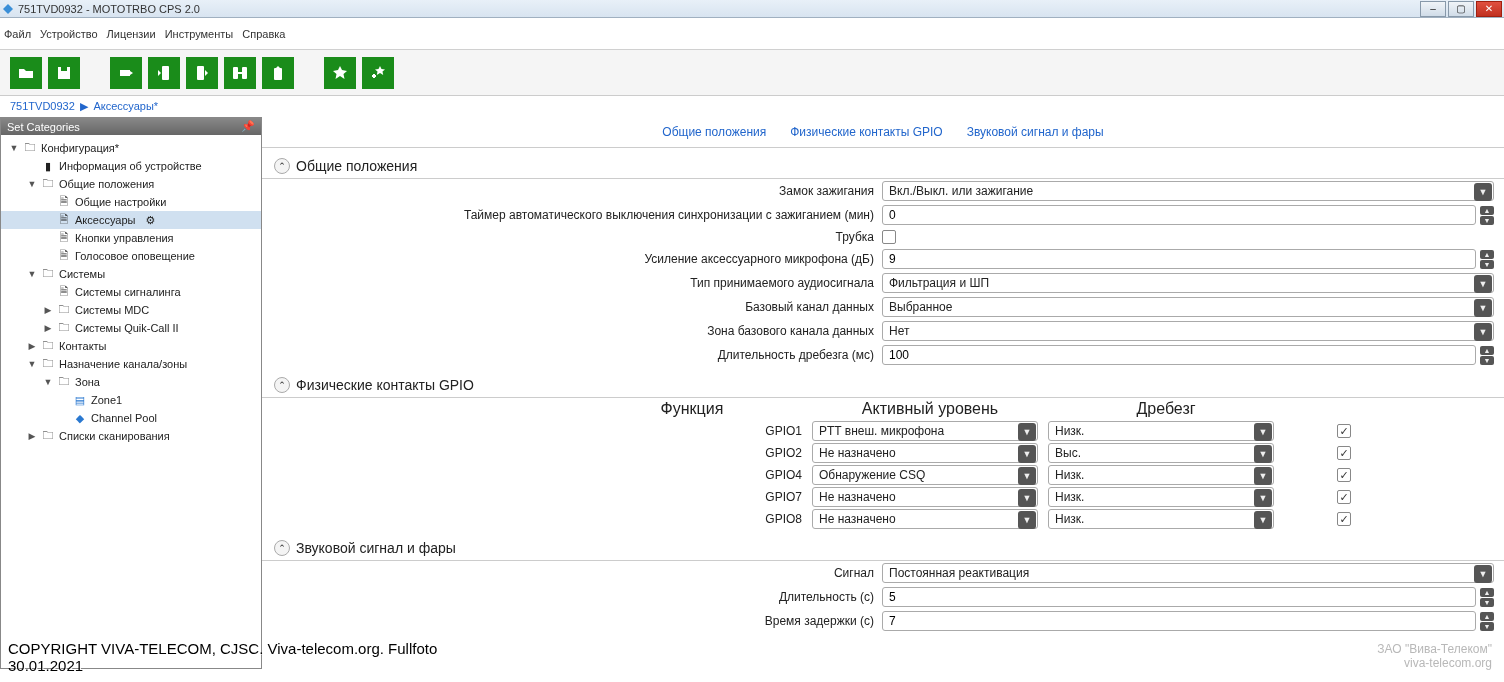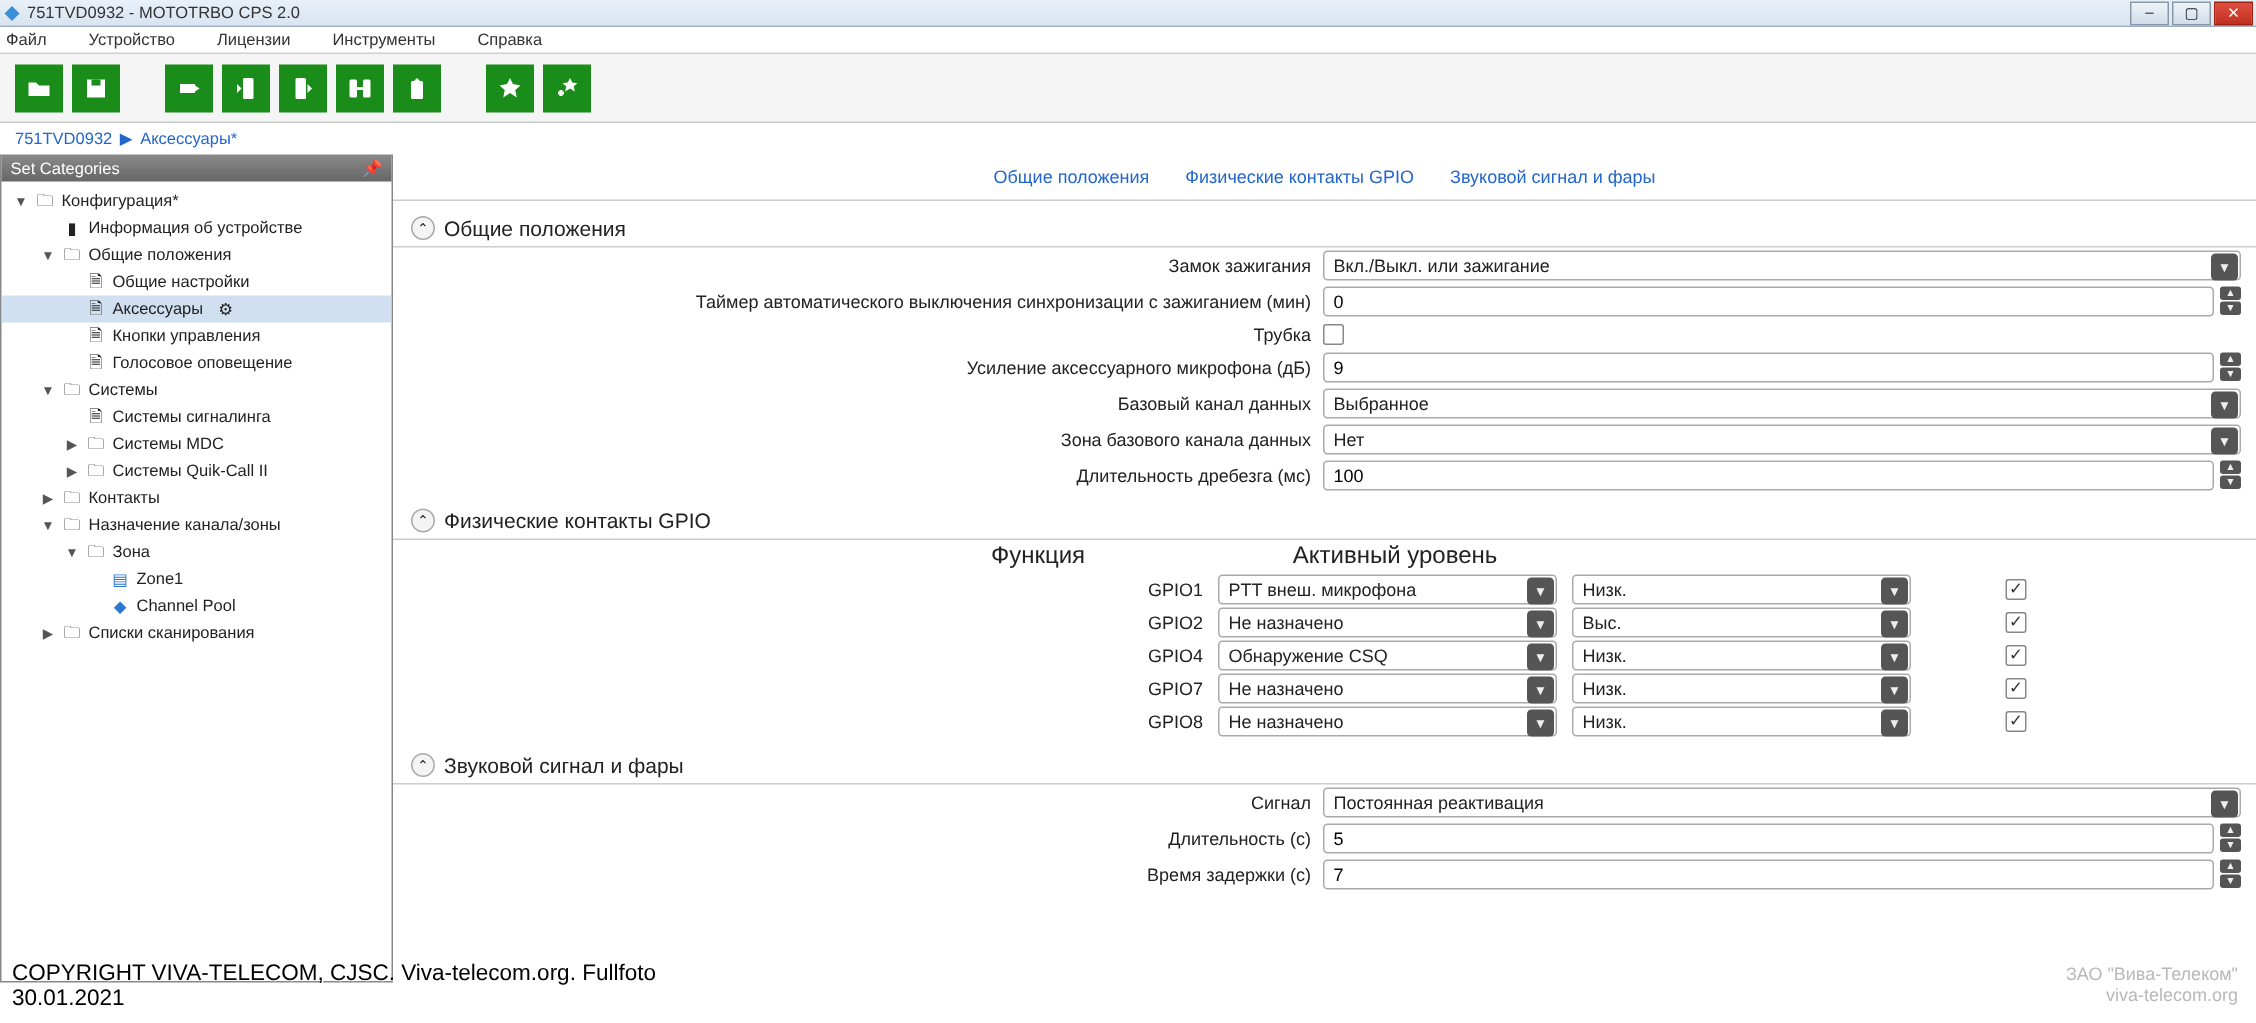--- a/index.html
+++ b/index.html
@@ -7,21 +7,21 @@
   
   
   .titlebar { height: 18px; background: linear-gradient(#e8f0f8,#d8e4f0); display: flex; align-items: center; padding: 0 2px; border-bottom: 1px solid #a0b0c0; }
   .titlebar .icon-diamond { width: 12px; height: 12px; margin-right: 4px; }
   .titlebar .title { font-size: 11px; color: #333; flex: 1; }
   .winbtns { display: flex; }
   .winbtn { width: 26px; height: 16px; border: 1px solid #8899aa; background: linear-gradient(#f0f4f8,#d0dce8); margin-left: 2px; display:flex; align-items:center; justify-content:center; font-size:10px; }
   .winbtn.close-b { background: linear-gradient(#e05040,#c03020); color:#fff; border-color:#a02010; }
   
   
-  .menubar { height: 18px; display: flex; align-items: center; padding: 0 4px; gap: 28px; font-size: 11px; color: #333; border-bottom: 1px solid #d0d0d0; }
+  .menubar { height: 32px; display: flex; align-items: center; padding: 0 4px; gap: 9px; font-size: 11px; color: #333; border-bottom: 1px solid #d0d0d0; }
   .menubar span { cursor: default; }
   
   
   .toolbar { height: 46px; background: #f5f5f5; display: flex; align-items: center; padding: 0 10px; gap: 6px; border-bottom: 1px solid #ccc; }
   .tbtn { width: 32px; height: 32px; background: #1a8c1a; display:flex; align-items:center; justify-content:center; cursor:pointer; }
   .tbtn svg { width: 18px; height: 18px; }
   .tgap { width: 18px; }
   
   
   .breadcrumb { padding: 4px 10px; font-size: 11px; }
@@ -48,21 +48,21 @@
   
   .section { margin: 6px 0; }
   .sec-head { display:flex; align-items:center; gap:6px; padding: 4px 12px; border-bottom:1px solid #ccc; }
   .collapse-btn { width:16px; height:16px; border:1px solid #aaa; border-radius:50%; display:flex; align-items:center; justify-content:center; font-size:9px; background:#f4f4f4; }
   .sec-head .sec-title { font-size: 14px; }
   
   .form-table { display:table; width:100%; }
   .form-row { display:table-row; }
   .form-label { display:table-cell; text-align:right; padding: 3px 8px 3px 0; width: 620px; vertical-align:middle; font-size:12px; }
   .form-control { display:table-cell; padding: 2px 10px 2px 0; vertical-align:middle; }
-  .field-wrap { display:flex; align-items:flex-start; gap:4px; }
+  .field-wrap { display:flex; align-items:flex-end; gap:4px; }
   .textfield { flex:1; height:20px; border:1px solid #aaa; border-radius:3px; padding: 0 6px; font-size:12px; background:#fff; }
   .selectfield { flex:1; height:20px; border:1px solid #aaa; border-radius:3px; padding: 0 6px; font-size:12px; background:#fff; display:flex; align-items:center; position:relative; }
   .select-caret { width:18px; height:18px; background:#555; border-radius:3px; display:flex; align-items:center; justify-content:center; color:#eee; font-size:9px; position:absolute; right:1px; top:1px; }
   .spinner { width:14px; display:flex; flex-direction:column; gap:1px; }
   .spinbtn { height:9px; background:#555; border-radius:2px; display:flex; align-items:center; justify-content:center; color:#eee; font-size:7px; line-height:1; }
   .checkbox { width:14px; height:14px; border:1px solid #888; border-radius:2px; }
   
   
   .gpio-table { margin: 0 20px; }
   .gpio-head { display:grid; grid-template-columns: 240px 236px 236px 80px; padding-left: 290px; font-size:16px; }
@@ -306,20 +306,31 @@
               <div class="field-wrap">
             <input class="textfield" value="9" style="">
             <div class="spinner">
                   <div class="spinbtn">▲</div>
                   <div class="spinbtn">▼</div>
                 </div>
           </div>
             </div>
         </div>
         <div class="form-row">
+          <div class="form-label">Тип принимаемого аудиосигнала</div>
+          <div class="form-control">
+              <div class="field-wrap">
+            <div class="selectfield">
+                  <span>Фильтрация и ШП</span>
+                  <span class="select-caret">▼</span>
+                </div>
+          </div>
+            </div>
+        </div>
+        <div class="form-row">
           <div class="form-label">Базовый канал данных</div>
           <div class="form-control">
               <div class="field-wrap">
             <div class="selectfield">
                   <span>Выбранное</span>
                   <span class="select-caret">▼</span>
                 </div>
           </div>
             </div>
         </div>
@@ -351,20 +362,21 @@
 
     <div class="section">
       <div class="sec-head">
         <span class="collapse-btn">⌃</span>
         <span class="sec-title">Физические контакты GPIO</span>
       </div>
       <div class="gpio-table">
         <div class="gpio-head">
           <div>Функция</div>
           <div>Активный уровень</div>
+          <div>Дребезг</div>
         </div>
         <div id="gpio-rows">
             <div class="gpio-row">
               <div class="glabel">GPIO1</div>
               <div class="gsel">
                 <div class="selectfield">
                   <span>PTT внеш. микрофона</span>
                   <span class="select-caret">▼</span>
                 </div>
               </div>

